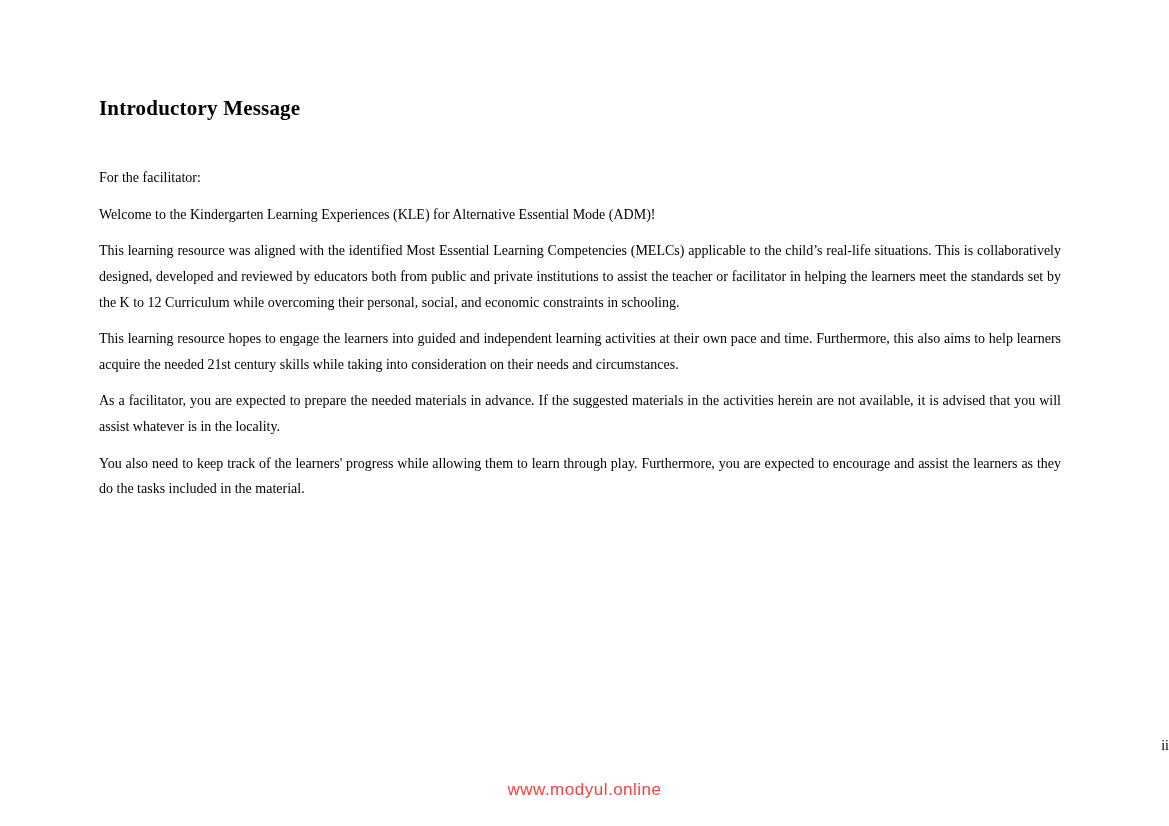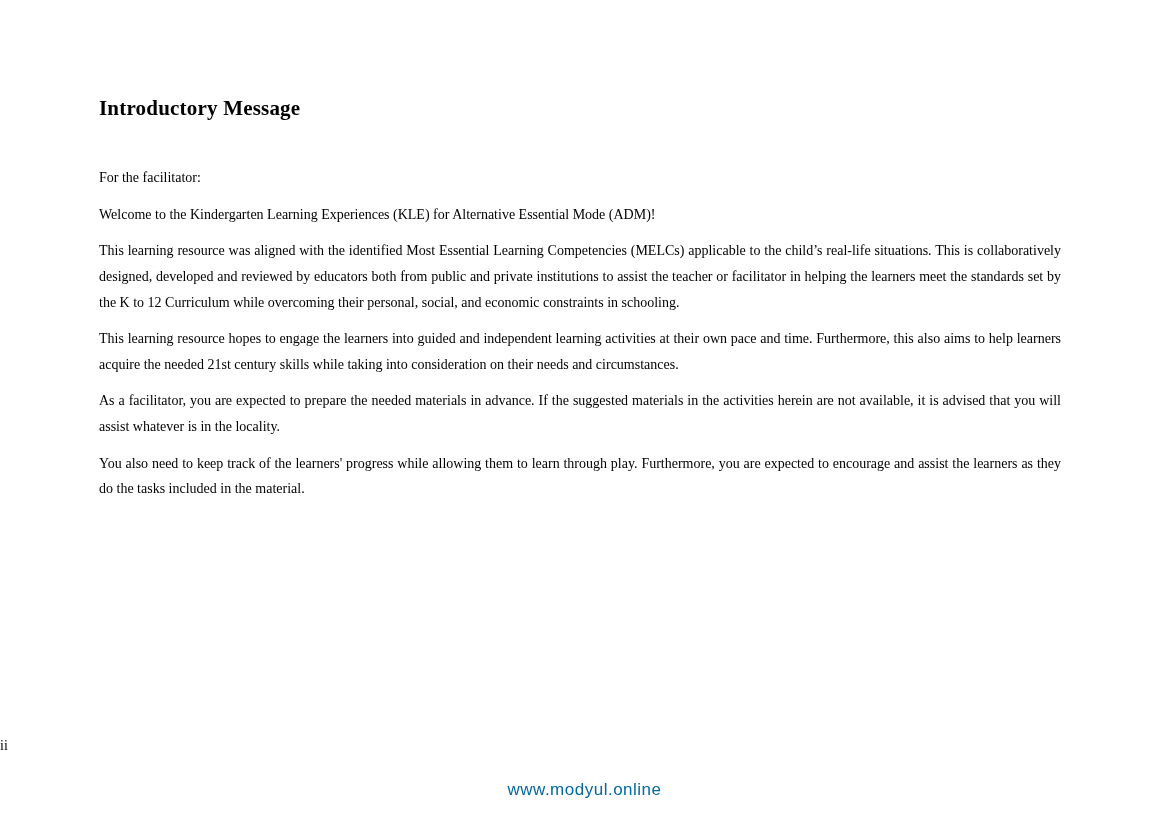--- a/index.html
+++ b/index.html
@@ -45,34 +45,34 @@
     text-align: left;
   }
   p.para:last-child {
     margin-bottom: 0;
   }
   .page-number {
     position: absolute;
     left: 0;
     right: 0;
     top: 738px;
-    text-align: left;
+    text-align: right;
     font-size: 14px;
     line-height: 16px;
   }
   .watermark {
     position: absolute;
     left: 0;
     right: 0;
     top: 780px;
     text-align: center;
     font-family: "Liberation Sans", "DejaVu Sans", sans-serif;
     font-size: 17px;
     letter-spacing: 0.5px;
-    color: #0369a1;
+    color: #ef4444;
     user-select: none;
   }
 </style>
 </head>
 <body>
 
 <div class="page">
 
   <div class="content">
 

